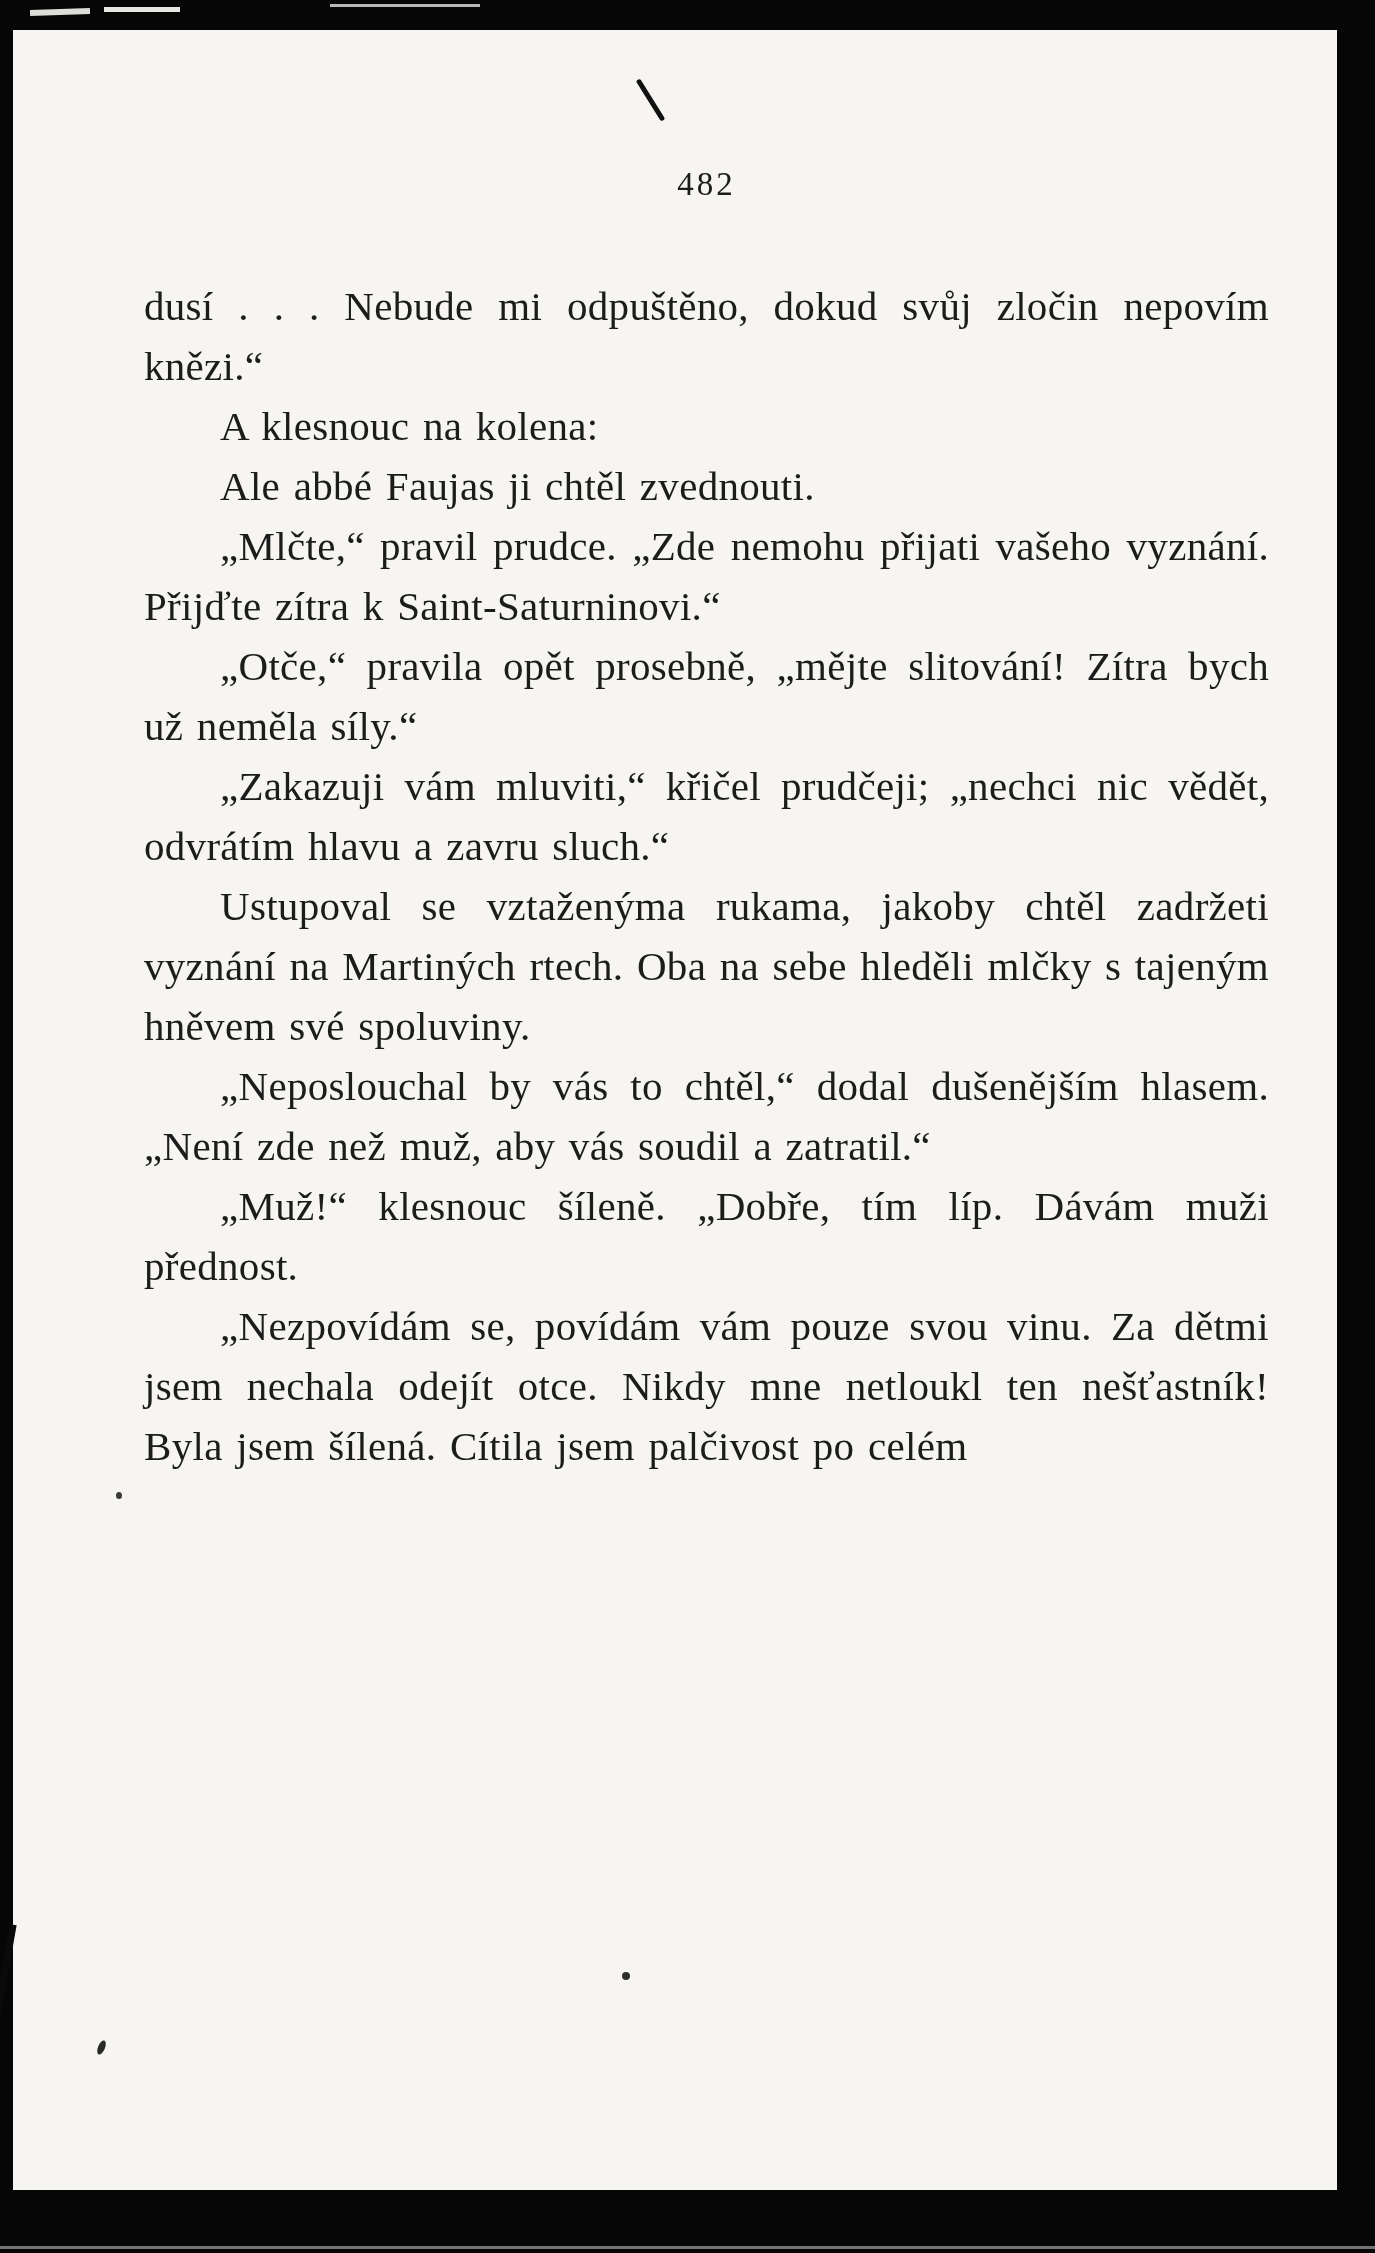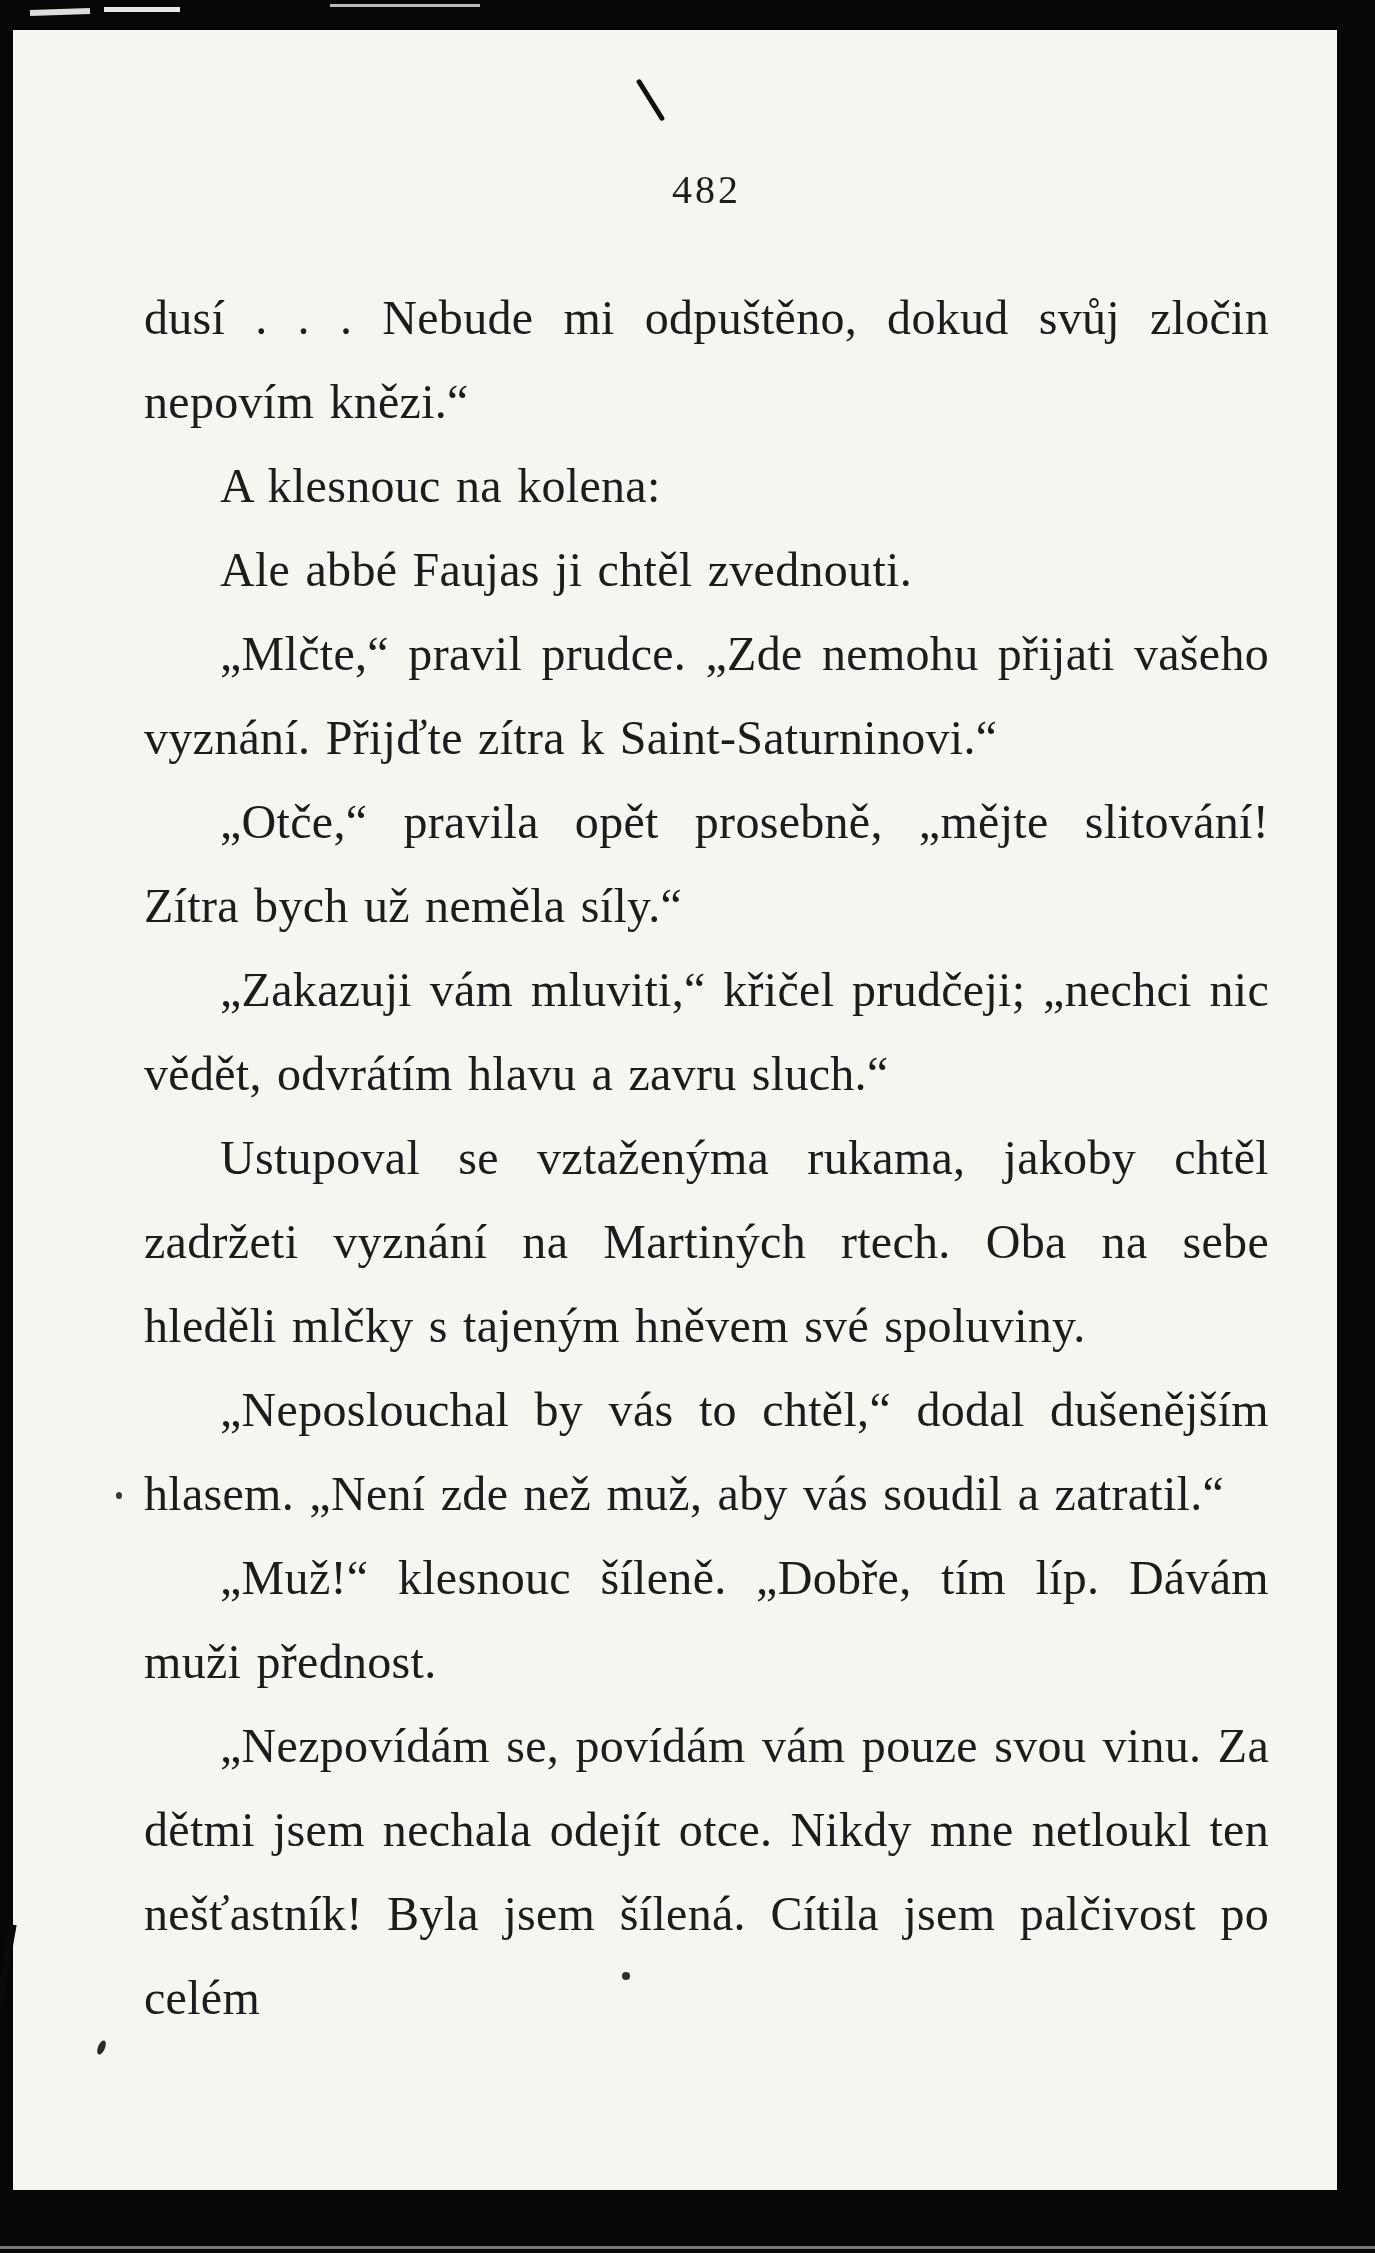--- a/index.html
+++ b/index.html
@@ -22,32 +22,32 @@
     width: 1324px;
     height: 2160px;
     background: #f6f5f1;
   }
   .page-number {
     position: absolute;
     top: 136px;
     left: 131px;
     width: 1125px;
     text-align: center;
-    font-size: 40px;
+    font-size: 33px;
     letter-spacing: 3px;
     color: #1c1c1c;
   }
   .text-block {
     position: absolute;
     top: 246px;
     left: 131px;
     width: 1125px;
     color: #1c1c1c;
-    font-size: 48px;
-    line-height: 84px;
+    font-size: 41px;
+    line-height: 60px;
     text-align: justify;
     letter-spacing: 0.3px;
   }
   .para {
     margin: 0;
     text-indent: 76px;
     word-spacing: 3px;
   }
   .para--flush {
     text-indent: 0;

